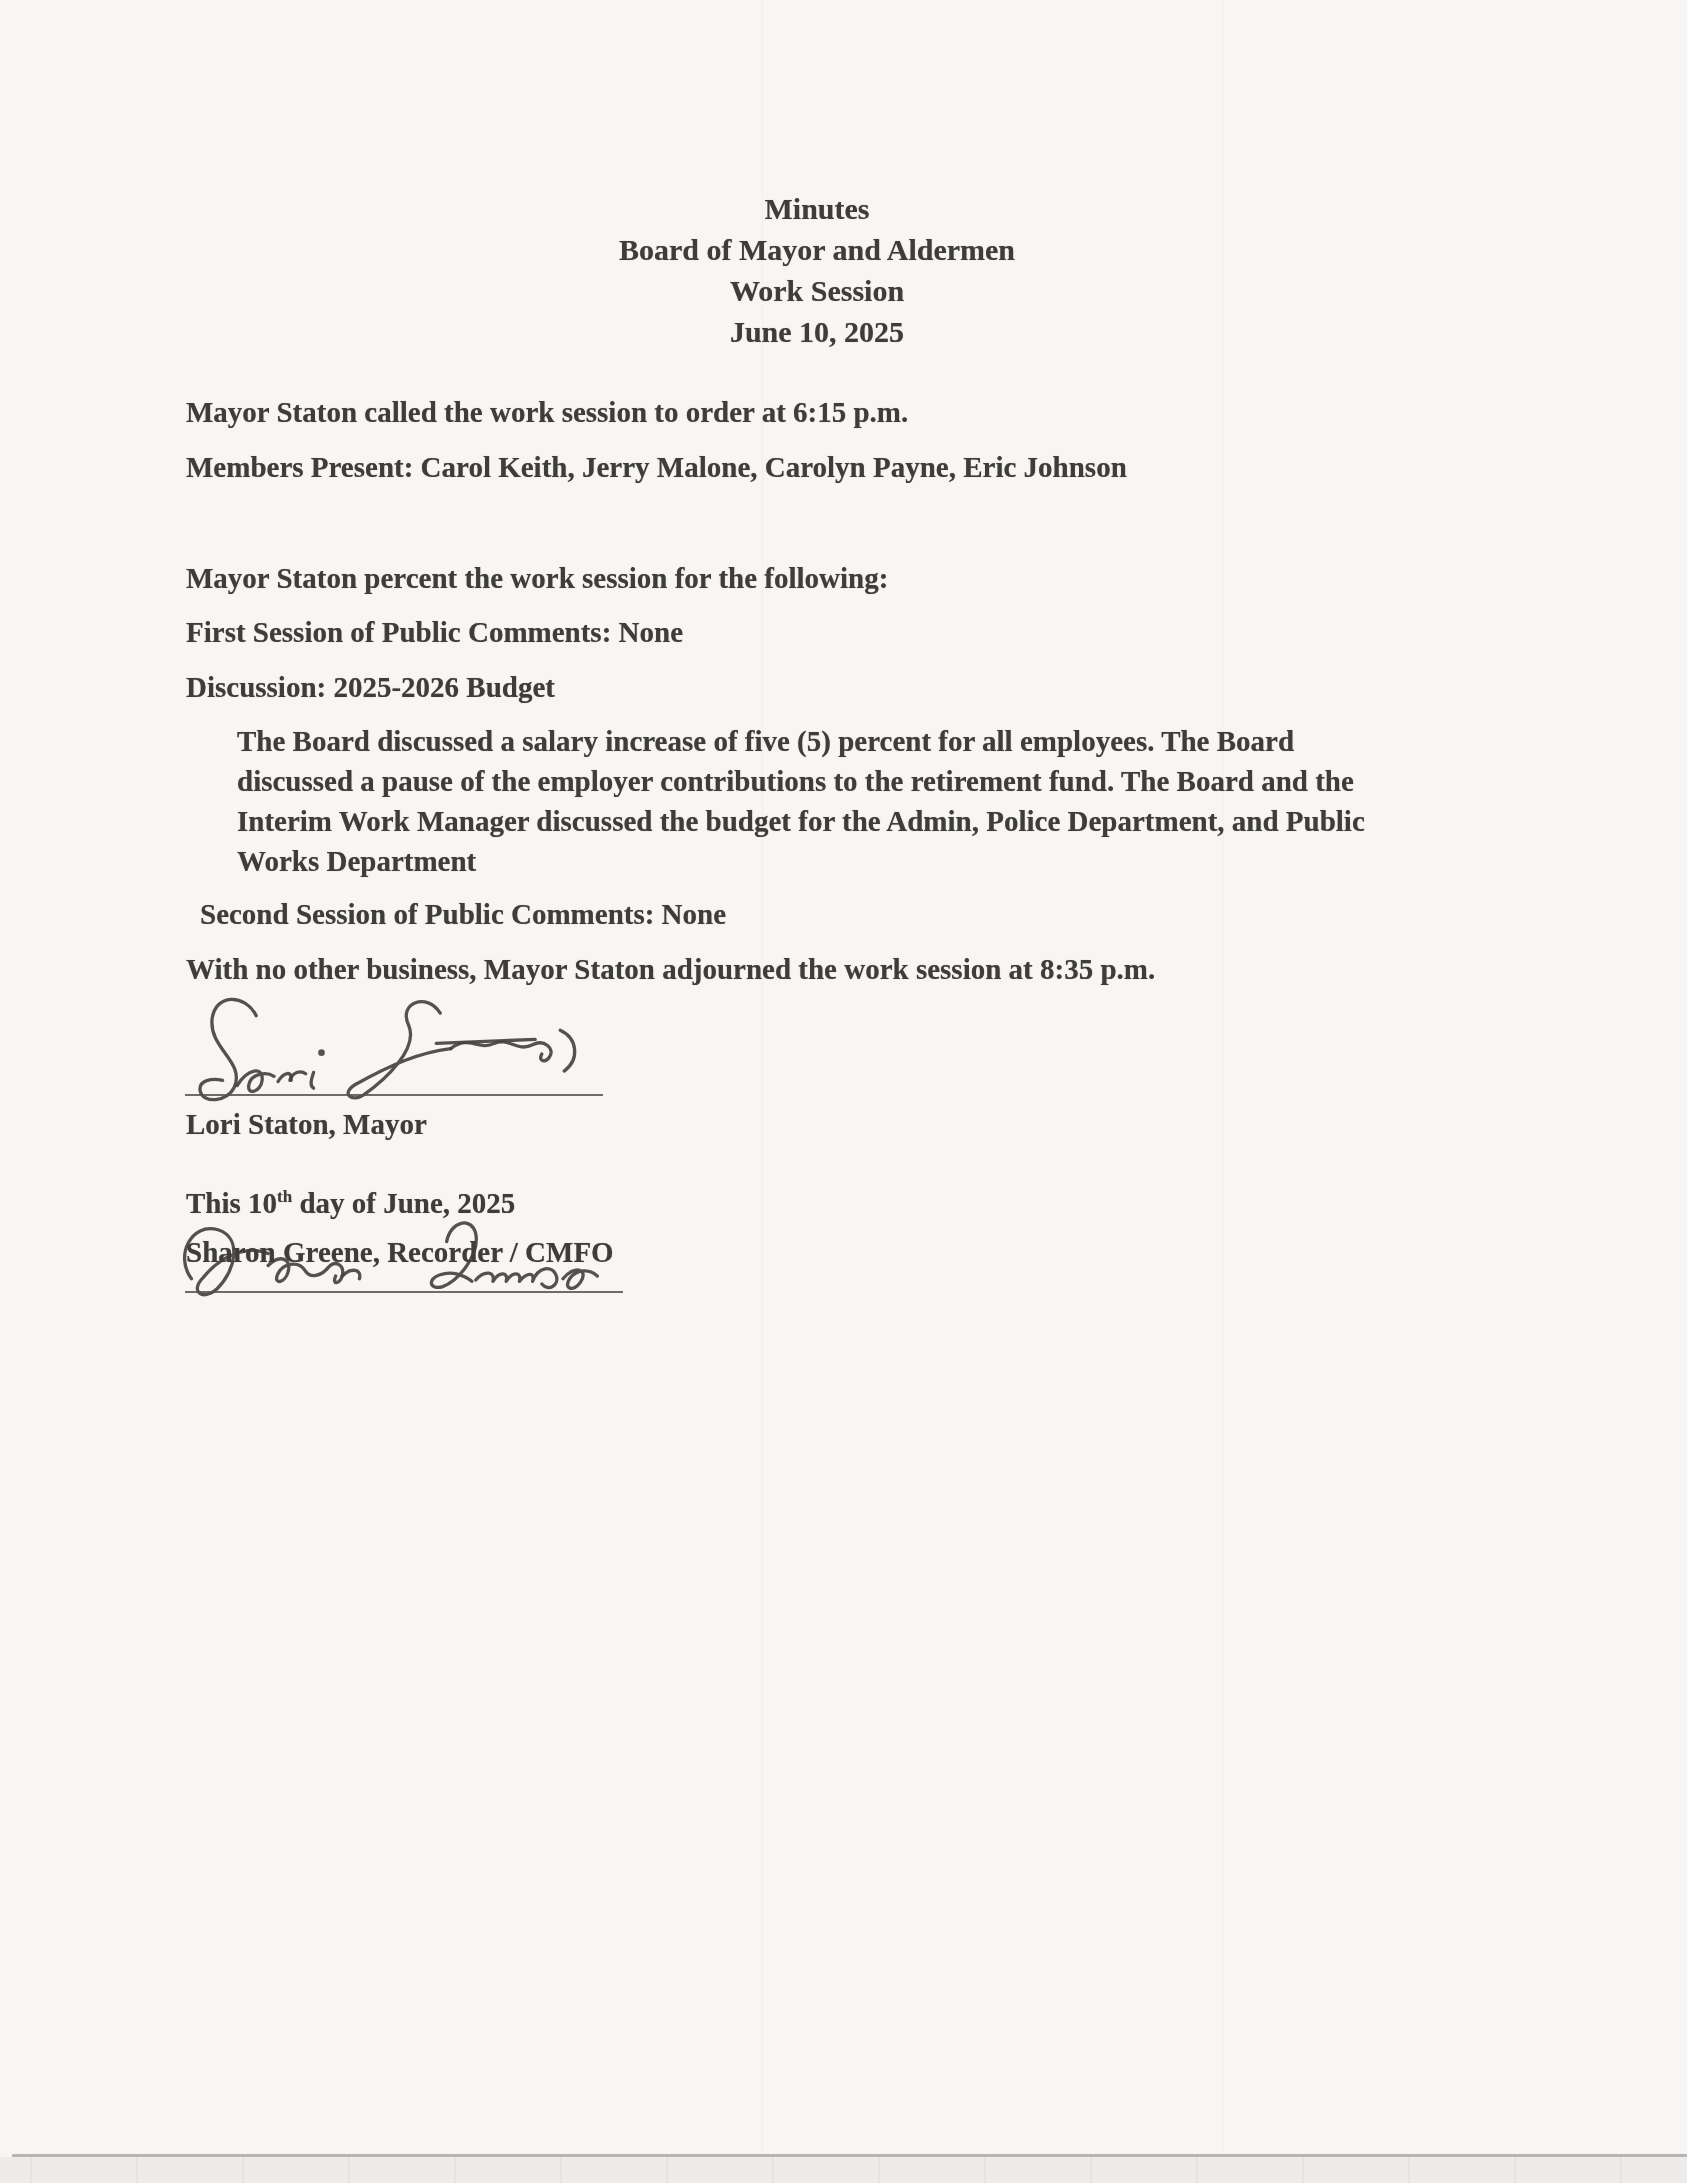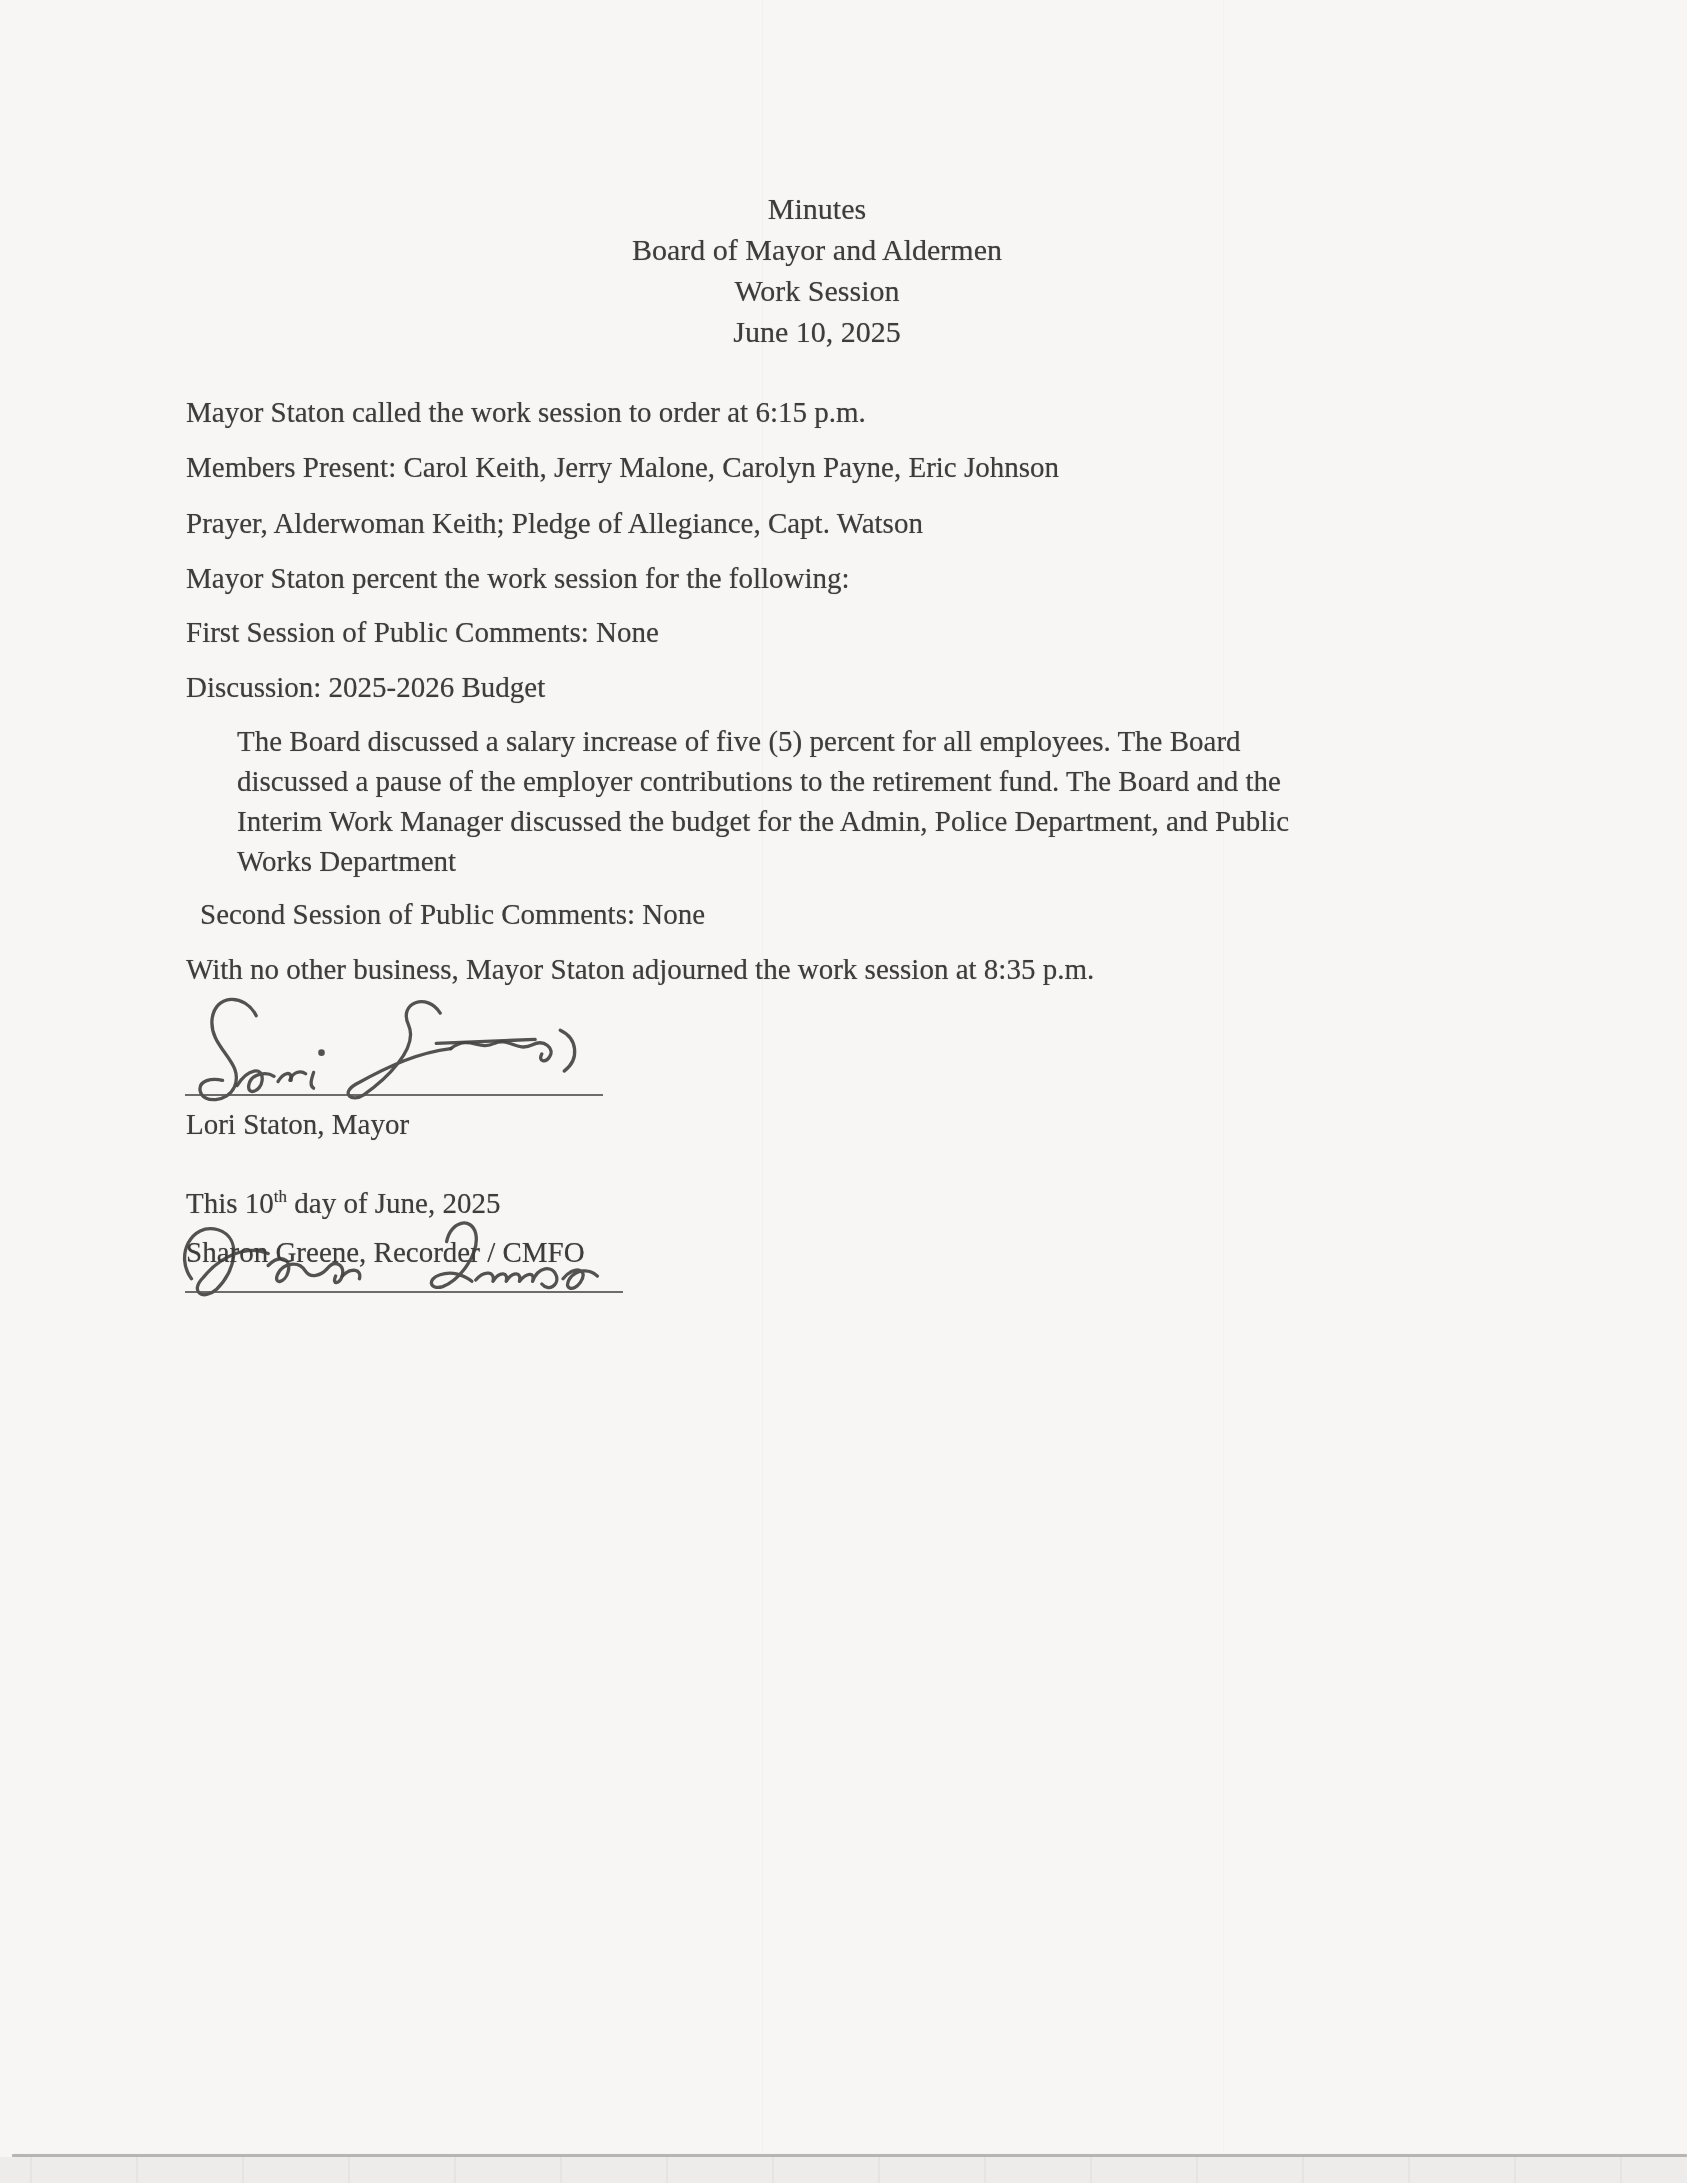--- a/index.html
+++ b/index.html
@@ -10,20 +10,21 @@
   html,body{margin:0;padding:0;}
   body{
     width:1687px;height:2183px;
     background:#e9e8e6;
     font-family:"Liberation Serif", serif;
     overflow:hidden;
   }
   .scan{
     position:relative;width:1502px;height:2183px;
     background:var(--paper);
+    font-weight:bold;
   }
   
   .paper{
     position:absolute;left:0;top:0;width:1687px;height:2155px;
     background:var(--paper);
     color:var(--ink);
   }
   
   .streak{position:absolute;top:0;height:2155px;width:1.3px;background:rgba(0,0,0,0.022);}
   .streak.s1{left:762px;}
@@ -72,21 +73,20 @@
       <div>Minutes</div>
       <div>Board of Mayor and Aldermen</div>
       <div>Work Session</div>
       <div>June 10, 2025</div>
     </div>
 
     <div class="txt" style="left:186px;top:392px;">Mayor Staton called the work session to order at 6:15 p.m.</div>
 
     <div class="txt" style="left:186px;top:447px;">Members Present: Carol Keith, Jerry Malone, Carolyn Payne, Eric Johnson</div>
 
-    <div class="txt" style="left:186px;top:503px;">Prayer, Alderwoman Keith; Pledge of Allegiance, Capt. Watson</div>
 
     <div class="txt" style="left:186px;top:558px;">Mayor Staton percent the work session for the following:</div>
 
     <div class="txt" style="left:186px;top:612px;">First Session of Public Comments: None</div>
 
     <div class="txt" style="left:186px;top:667px;">Discussion: 2025-2026 Budget</div>
 
     <div class="txt" style="left:237px;top:721px;line-height:40px;">
       <div>The Board discussed a salary increase of five (5) percent for all employees. The Board</div>
       <div>discussed a pause of the employer contributions to the retirement fund. The Board and the</div>

